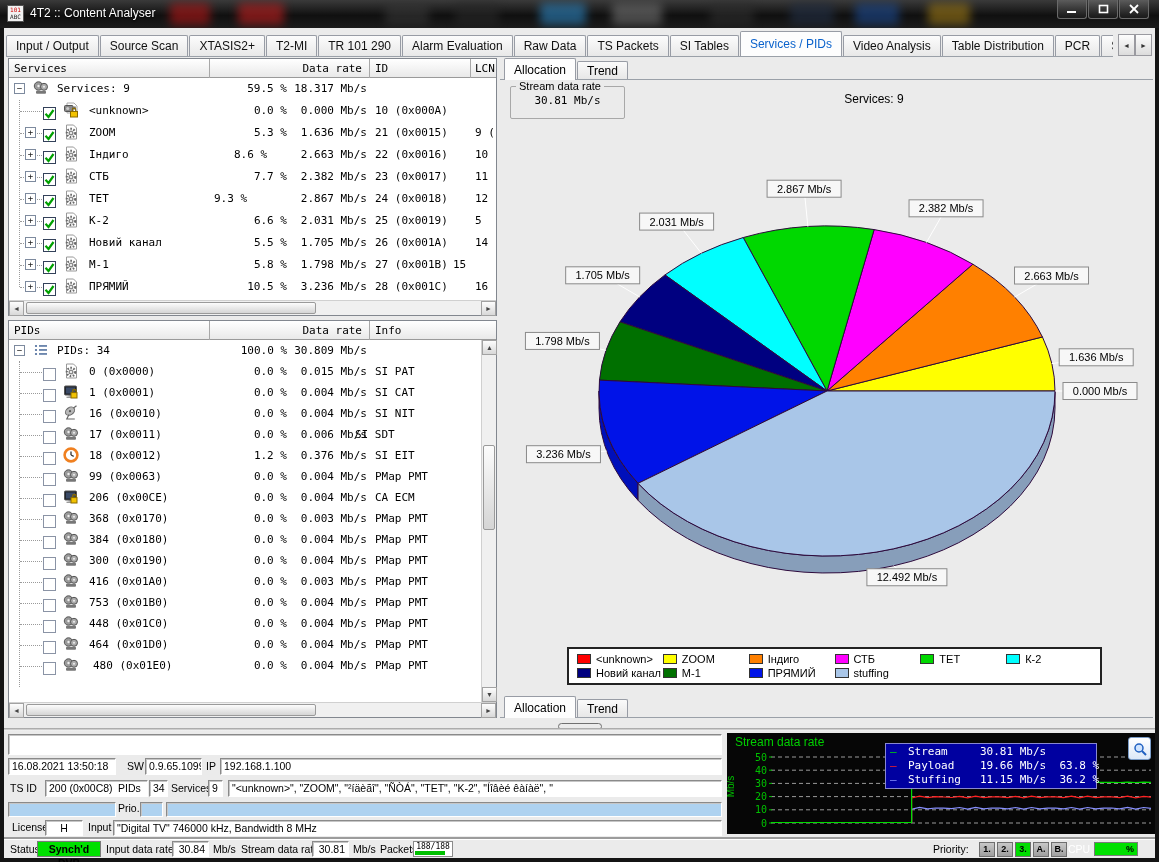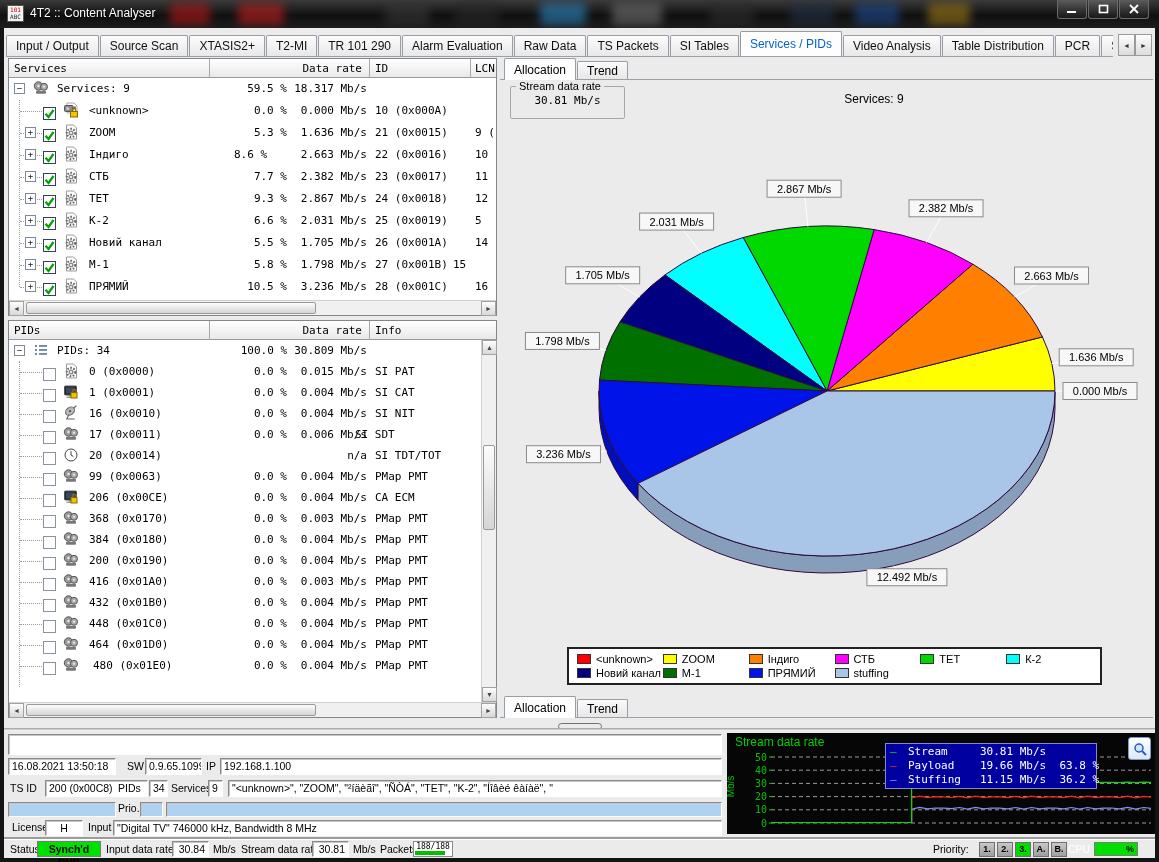--- a/index.html
+++ b/index.html
@@ -283,21 +283,21 @@
                 <rect x="0.5" y="0.5" width="12" height="12" fill="#fff" stroke="#33415a"></rect>
                 <path d="M2.5 6.8l3 3.2 5-7" fill="none" stroke="#00a000" stroke-width="2.2"></path>
               </svg></span>
             <span class="ricon" style="left: 54px; top: 2px;"><svg viewBox="0 0 16 16">
                 <path d="M3.5 1h7l3 3v11h-10z" fill="#fff" stroke="#999"></path>
                 <circle cx="8" cy="9" r="4.2" fill="none" stroke="#6a6a6a" stroke-width="2.2" stroke-dasharray="1.6 1.5"></circle>
                 <circle cx="8" cy="9" r="2.5" fill="#8a8a8a"></circle>
                 <circle cx="8" cy="9" r="1.1" fill="#fff"></circle>
               </svg></span>
             <span class="c" style="left: 80px;">ТЕТ</span>
-            <span class="c" style="left: 205px; width: 73px; text-align: right;">9.3 %</span>
+            <span class="c" style="left: 205px; width: 73px; text-align: left;">9.3 %</span>
             <span class="c" style="left: 280px; width: 78px; text-align: right;">2.867 Mb/s</span>
             <span class="c" style="left: 366px;">24 (0x0018)</span>
             <span class="c" style="left: 466px;">12</span>
           </div>
           <div class="trow" style="height: 22px; line-height: 22px;">
             <div class="stub" style="left: 11px; top: 11px; width: 22px;"></div>
             <div class="expander" style="left: 16px; top: 5px;">+</div>
             <span class="ckbx" style="left: 34px; top: 4px;"><svg viewBox="0 0 13 13">
                 <rect x="0.5" y="0.5" width="12" height="12" fill="#fff" stroke="#33415a"></rect>
                 <path d="M2.5 6.8l3 3.2 5-7" fill="none" stroke="#00a000" stroke-width="2.2"></path>
@@ -469,28 +469,28 @@
             <span class="c" style="left: 205px; width: 73px; text-align: right;">0.0 %</span>
             <span class="c" style="left: 280px; width: 78px; text-align: right;">0.006 Mb/s</span>
             <span class="c" style="left: 346px;">SI SDT</span>
           </div>
           <div class="trow" style="height: 21px; line-height: 21px;">
             <div class="stub" style="left: 11px; top: 10.5px; width: 22px;"></div>
             <span class="ckbx" style="left: 34px; top: 3.5px;"><svg viewBox="0 0 13 13">
                 <rect x="0.5" y="0.5" width="12" height="12" fill="#fff" stroke="#8a93a5"></rect>
               </svg></span>
             <span class="ricon" style="left: 54px; top: 1.5px;"><svg viewBox="0 0 16 16">
-                <circle cx="8" cy="8" r="6" fill="#fff" stroke="#444"></circle>
-                <line x1="8" y1="8" x2="8" y2="4.2" stroke="#444"></line>
-                <line x1="8" y1="8" x2="10.4" y2="9.5" stroke="#444"></line>
-              </svg></span>
-            <span class="c" style="left: 80px;">20 (0x0014)</span>
-            <span class="c" style="left: 205px; width: 73px; text-align: right;"></span>
-            <span class="c" style="left: 280px; width: 78px; text-align: right;">n/a</span>
-            <span class="c" style="left: 366px;">SI TDT/TOT</span>
+                <circle cx="8" cy="8" r="6.4" fill="#fff" stroke="#f08020" stroke-width="2.6"></circle>
+                <line x1="8" y1="8" x2="8" y2="4.4" stroke="#333" stroke-width="1.3"></line>
+                <line x1="8" y1="8" x2="10.7" y2="9.3" stroke="#333" stroke-width="1.3"></line>
+              </svg></span>
+            <span class="c" style="left: 80px;">18 (0x0012)</span>
+            <span class="c" style="left: 205px; width: 73px; text-align: right;">1.2 %</span>
+            <span class="c" style="left: 280px; width: 78px; text-align: right;">0.376 Mb/s</span>
+            <span class="c" style="left: 366px;">SI EIT</span>
           </div>
           <div class="trow" style="height: 21px; line-height: 21px;">
             <div class="stub" style="left: 11px; top: 10.5px; width: 22px;"></div>
             <span class="ckbx" style="left: 34px; top: 3.5px;"><svg viewBox="0 0 13 13">
                 <rect x="0.5" y="0.5" width="12" height="12" fill="#fff" stroke="#8a93a5"></rect>
               </svg></span>
             <span class="ricon" style="left: 54px; top: 1.5px;"><svg viewBox="0 0 16 16">
                 <circle cx="5.5" cy="6" r="4.2" fill="#9a9a9a" stroke="#555"></circle>
                 <circle cx="11" cy="6.8" r="3.5" fill="#ababab" stroke="#555"></circle>
                 <circle cx="5.5" cy="6" r="1.2" fill="#eee"></circle>
@@ -559,21 +559,21 @@
             <span class="ckbx" style="left: 34px; top: 3.5px;"><svg viewBox="0 0 13 13">
                 <rect x="0.5" y="0.5" width="12" height="12" fill="#fff" stroke="#8a93a5"></rect>
               </svg></span>
             <span class="ricon" style="left: 54px; top: 1.5px;"><svg viewBox="0 0 16 16">
                 <circle cx="5.5" cy="6" r="4.2" fill="#9a9a9a" stroke="#555"></circle>
                 <circle cx="11" cy="6.8" r="3.5" fill="#ababab" stroke="#555"></circle>
                 <circle cx="5.5" cy="6" r="1.2" fill="#eee"></circle>
                 <circle cx="11" cy="6.8" r="1" fill="#eee"></circle>
                 <rect x="3" y="10.8" width="10" height="3" rx="1" fill="#777"></rect>
               </svg></span>
-            <span class="c" style="left: 80px;">200 (0x0190)</span>
+            <span class="c" style="left: 80px;">300 (0x0190)</span>
             <span class="c" style="left: 205px; width: 73px; text-align: right;">0.0 %</span>
             <span class="c" style="left: 280px; width: 78px; text-align: right;">0.004 Mb/s</span>
             <span class="c" style="left: 366px;">PMap PMT</span>
           </div>
           <div class="trow" style="height: 21px; line-height: 21px;">
             <div class="stub" style="left: 11px; top: 10.5px; width: 22px;"></div>
             <span class="ckbx" style="left: 34px; top: 3.5px;"><svg viewBox="0 0 13 13">
                 <rect x="0.5" y="0.5" width="12" height="12" fill="#fff" stroke="#8a93a5"></rect>
               </svg></span>
             <span class="ricon" style="left: 54px; top: 1.5px;"><svg viewBox="0 0 16 16">
@@ -593,21 +593,21 @@
             <span class="ckbx" style="left: 34px; top: 3.5px;"><svg viewBox="0 0 13 13">
                 <rect x="0.5" y="0.5" width="12" height="12" fill="#fff" stroke="#8a93a5"></rect>
               </svg></span>
             <span class="ricon" style="left: 54px; top: 1.5px;"><svg viewBox="0 0 16 16">
                 <circle cx="5.5" cy="6" r="4.2" fill="#9a9a9a" stroke="#555"></circle>
                 <circle cx="11" cy="6.8" r="3.5" fill="#ababab" stroke="#555"></circle>
                 <circle cx="5.5" cy="6" r="1.2" fill="#eee"></circle>
                 <circle cx="11" cy="6.8" r="1" fill="#eee"></circle>
                 <rect x="3" y="10.8" width="10" height="3" rx="1" fill="#777"></rect>
               </svg></span>
-            <span class="c" style="left: 80px;">432 (0x01B0)</span>
+            <span class="c" style="left: 80px;">753 (0x01B0)</span>
             <span class="c" style="left: 205px; width: 73px; text-align: right;">0.0 %</span>
             <span class="c" style="left: 280px; width: 78px; text-align: right;">0.004 Mb/s</span>
             <span class="c" style="left: 366px;">PMap PMT</span>
           </div>
           <div class="trow" style="height: 21px; line-height: 21px;">
             <div class="stub" style="left: 11px; top: 10.5px; width: 22px;"></div>
             <span class="ckbx" style="left: 34px; top: 3.5px;"><svg viewBox="0 0 13 13">
                 <rect x="0.5" y="0.5" width="12" height="12" fill="#fff" stroke="#8a93a5"></rect>
               </svg></span>
             <span class="ricon" style="left: 54px; top: 1.5px;"><svg viewBox="0 0 16 16">

